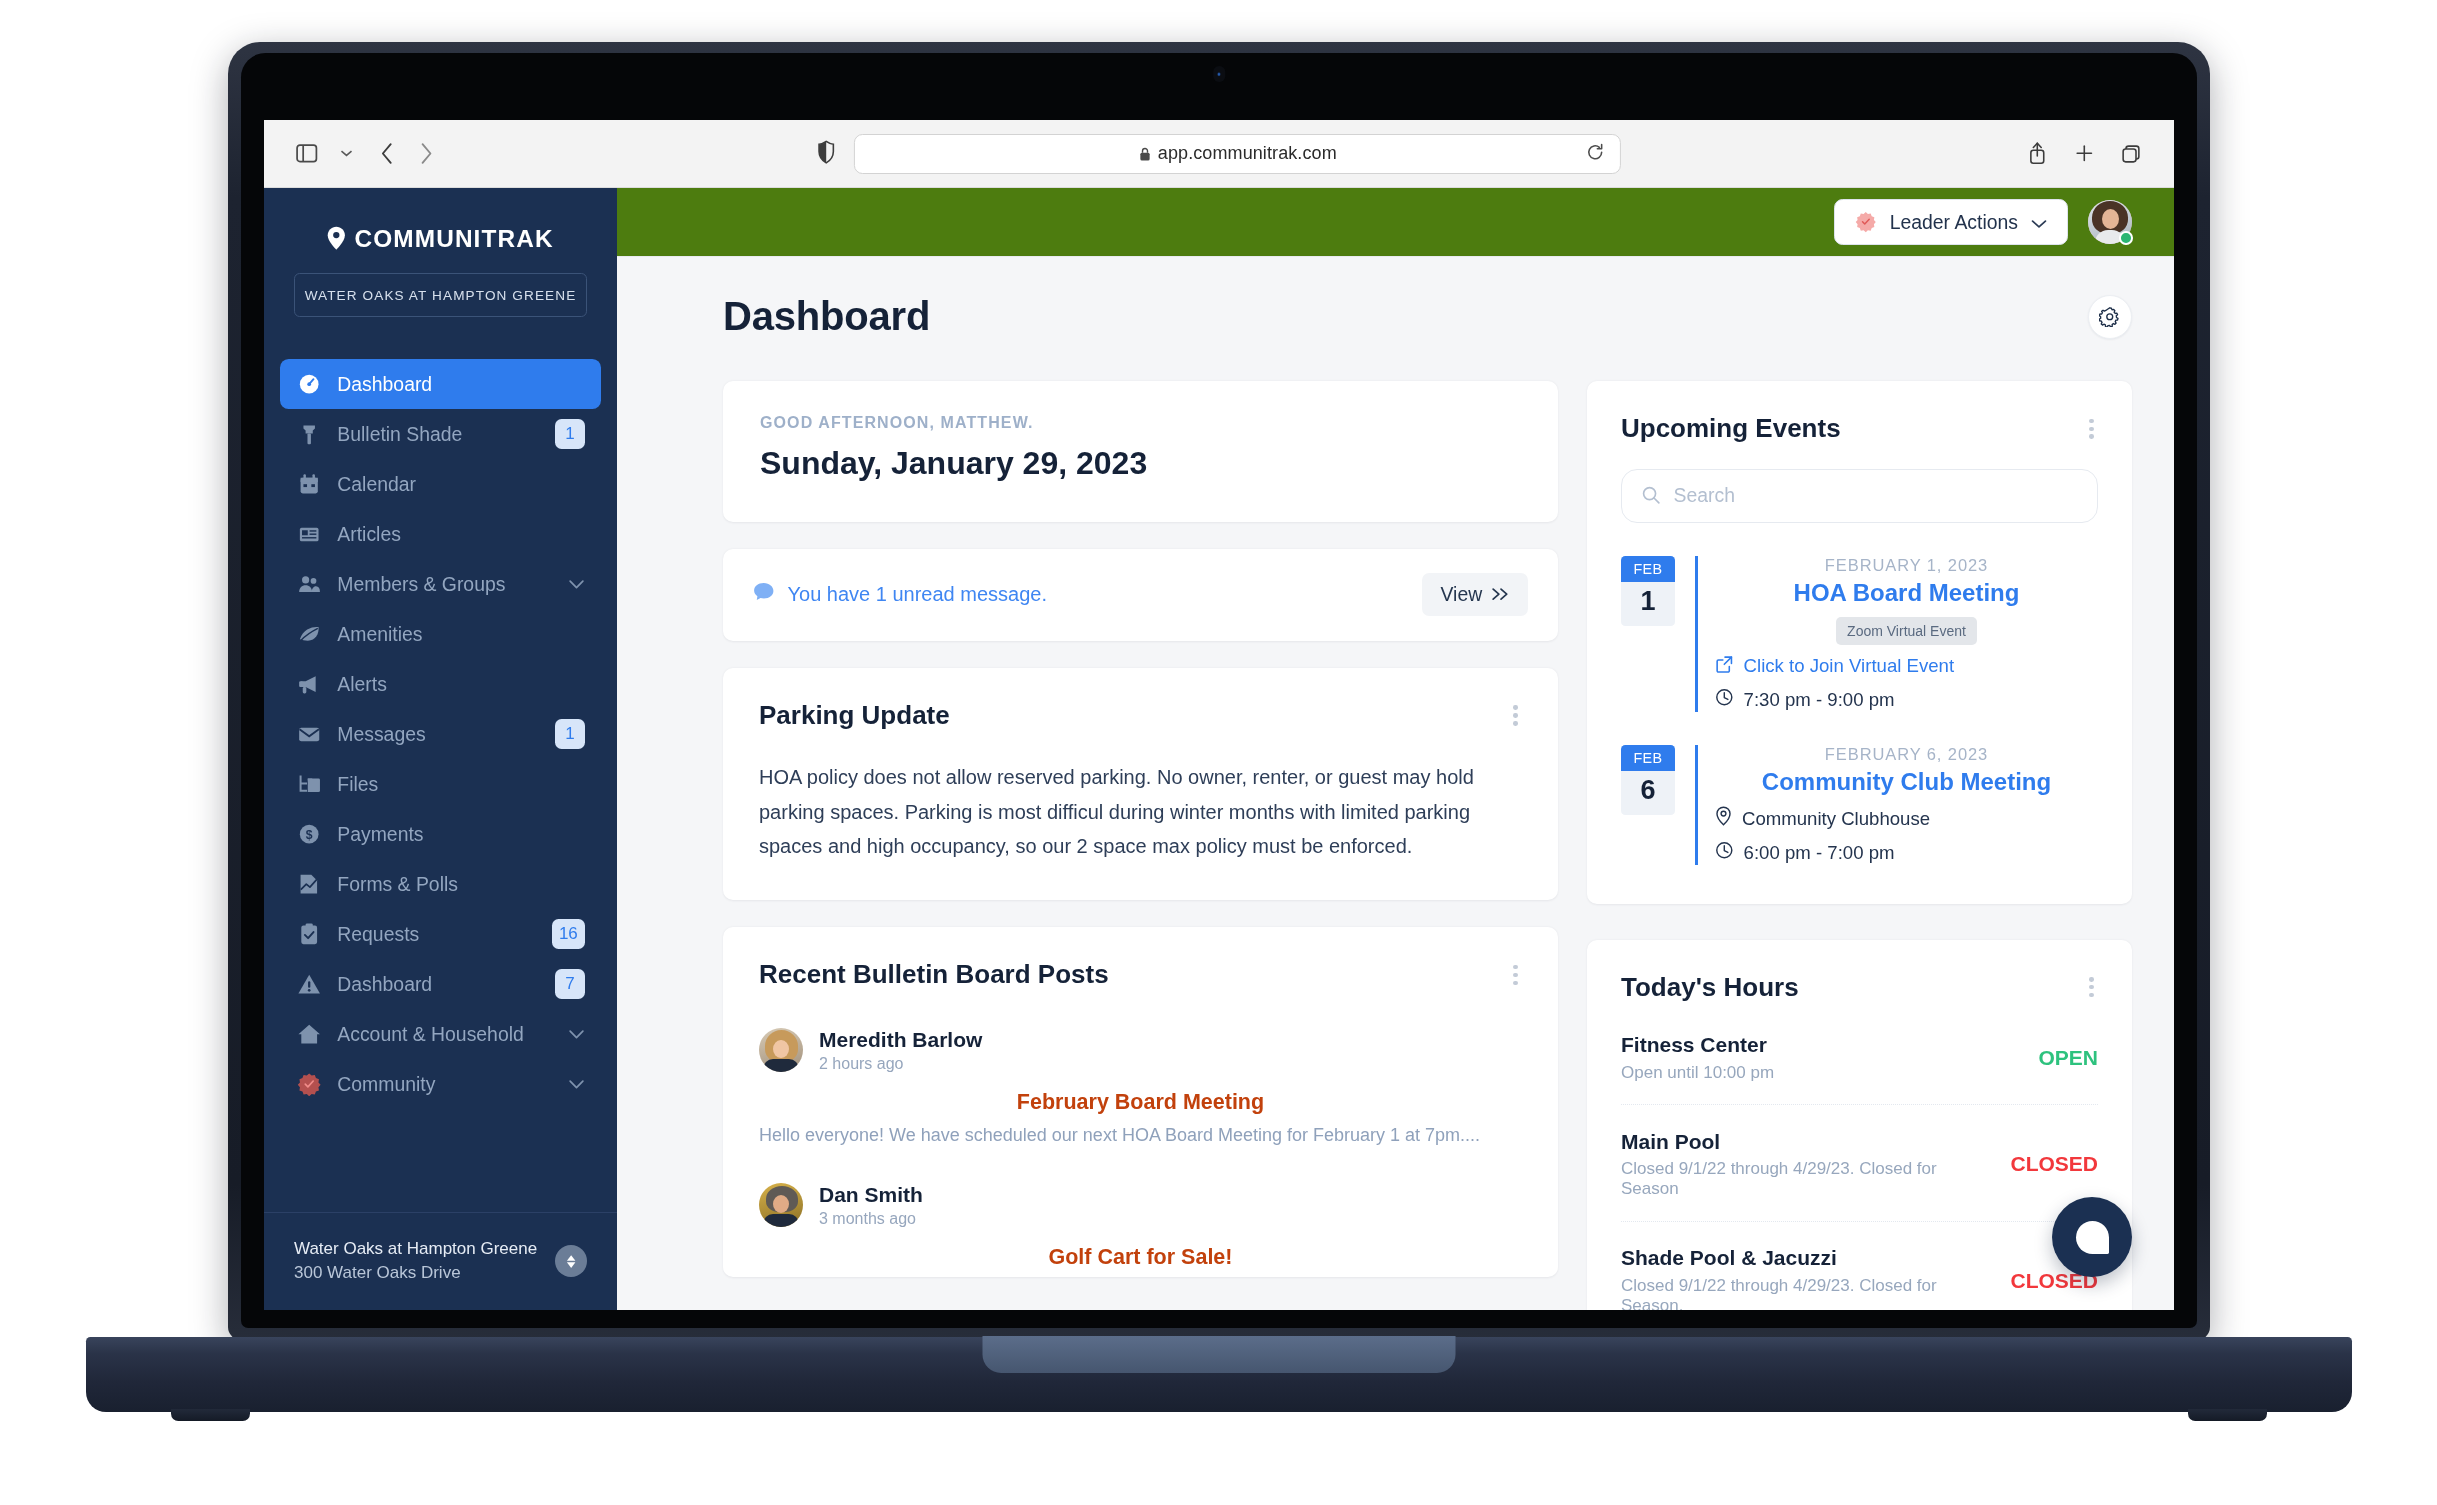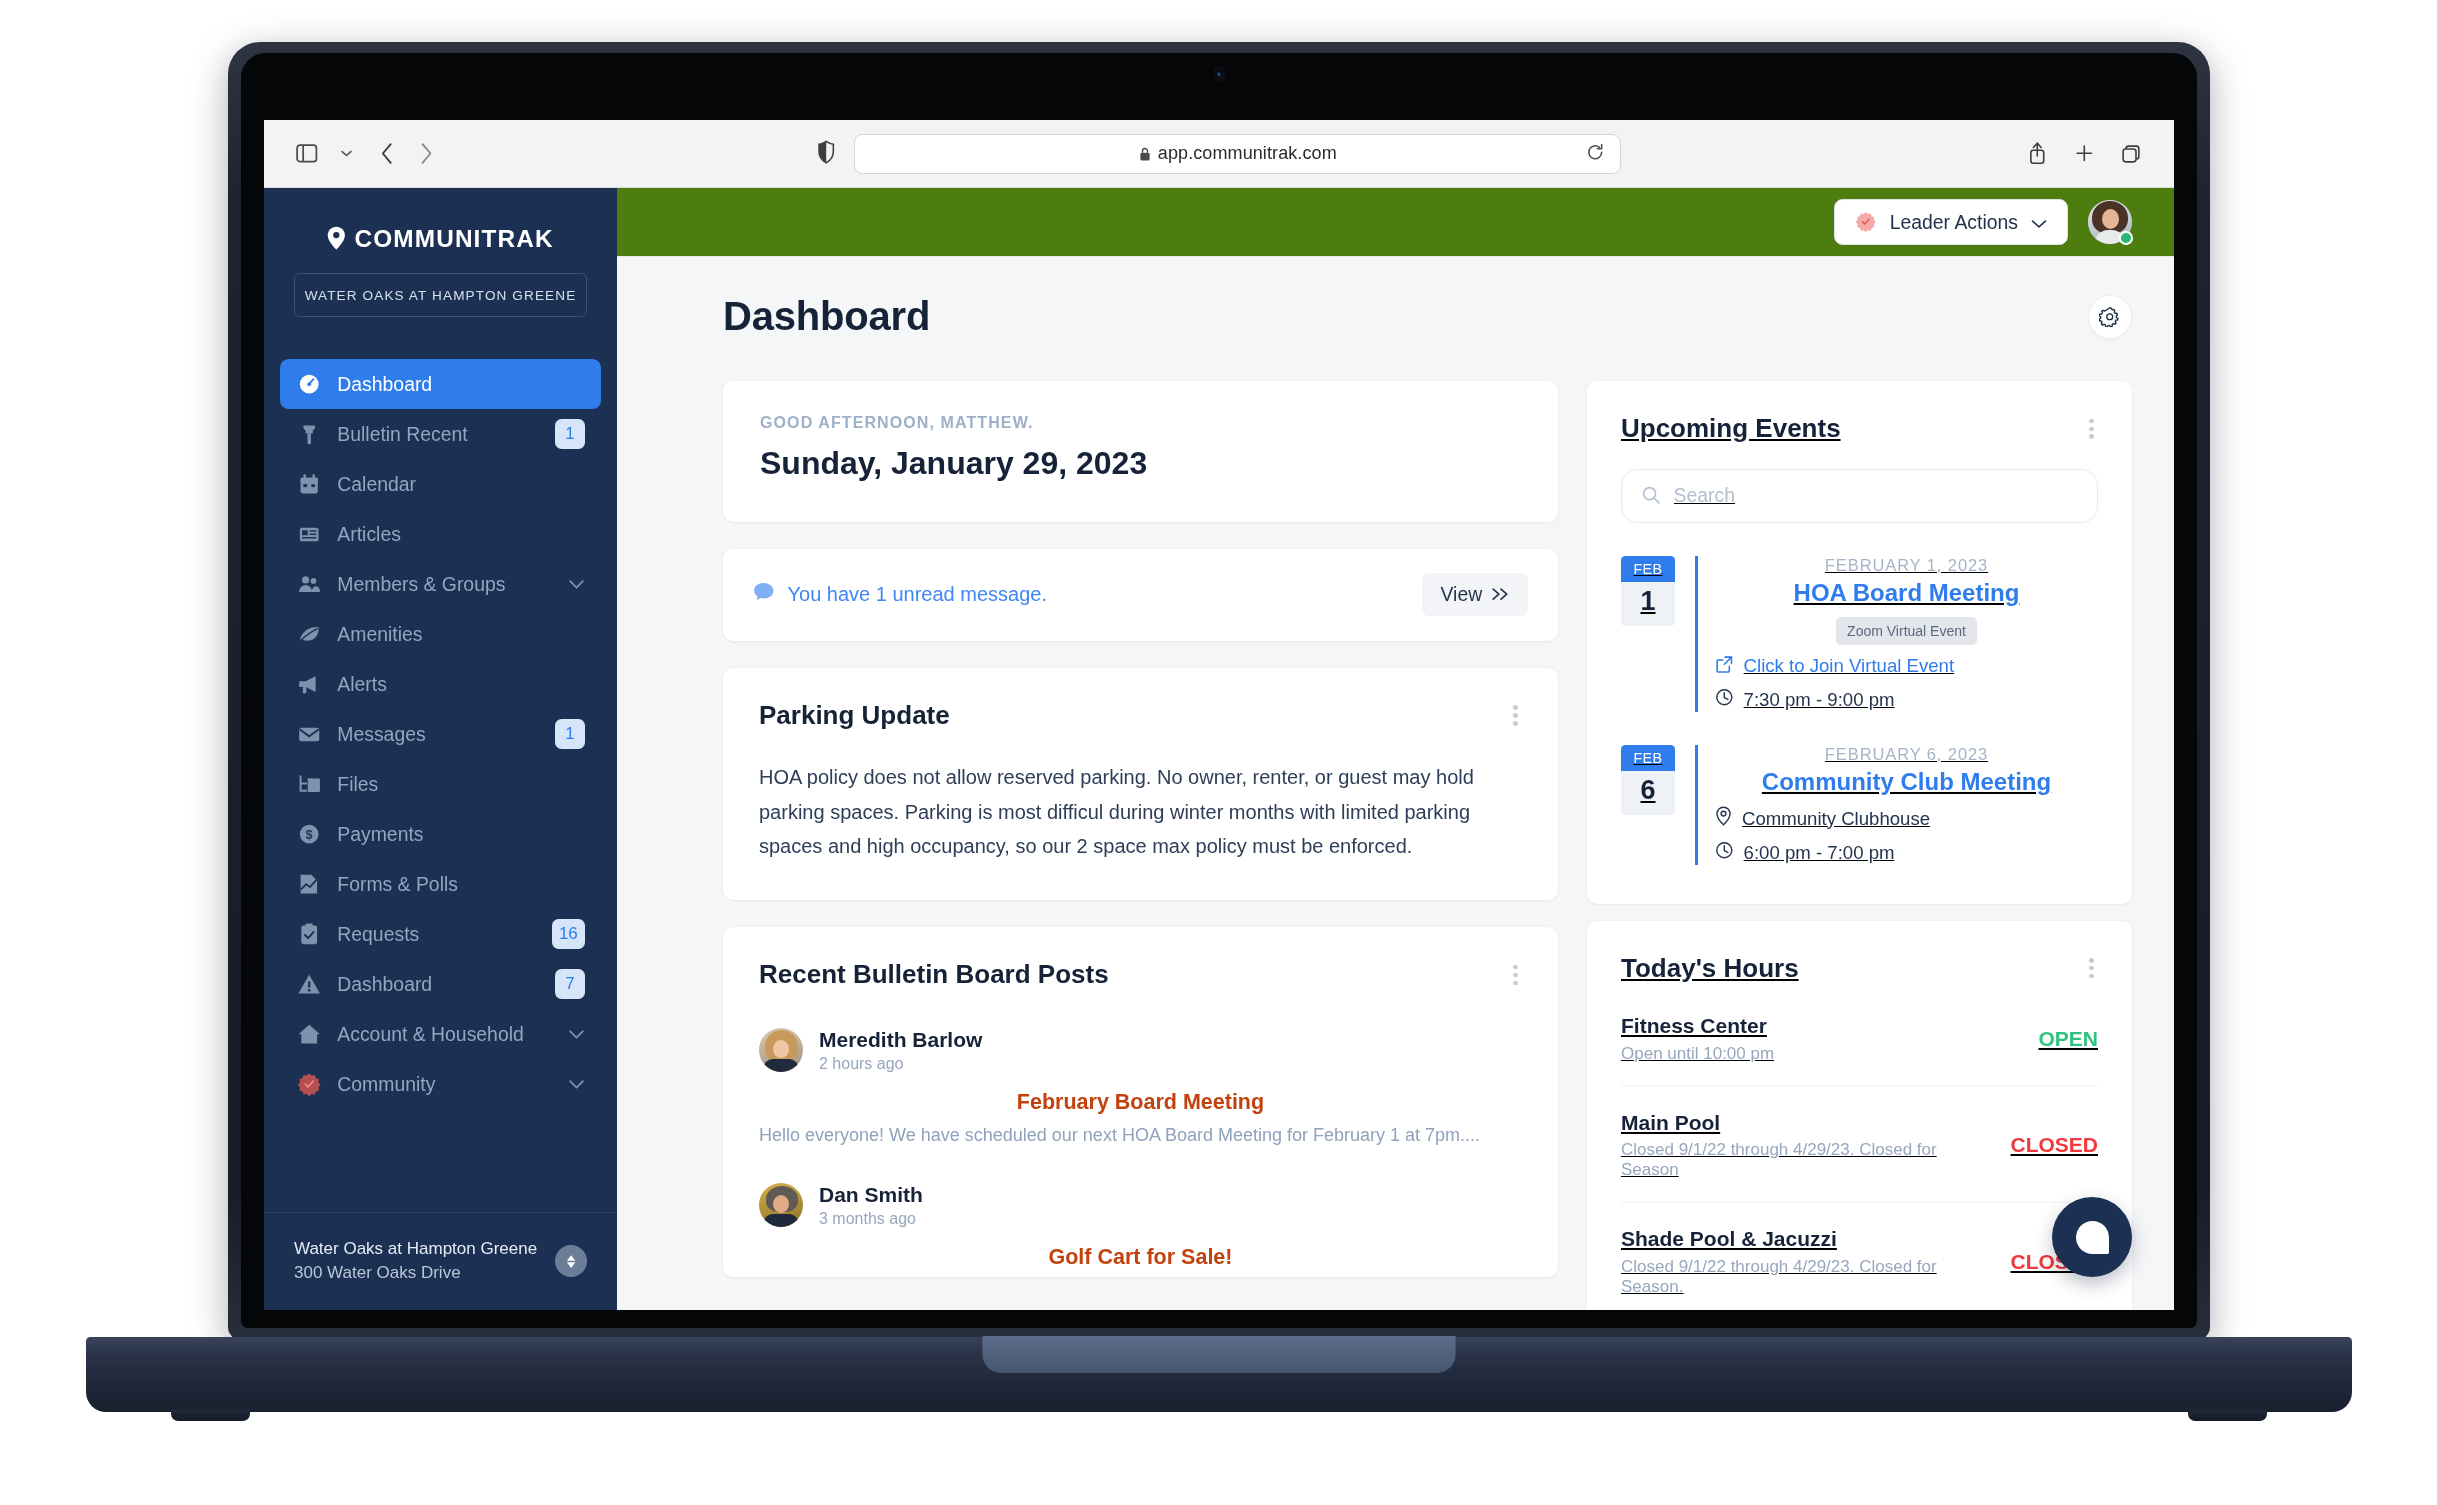--- a/index.html
+++ b/index.html
@@ -148,21 +148,21 @@
               padding:37px 42px 0 106px; }
   .page-title{ font-size:40px; font-weight:700; color:#152238; letter-spacing:-0.2px; }
   .gear-btn{
     width:44px; height:44px; border-radius:50%; background:#ffffff; border:0.7px solid #eceff3;
     display:flex; align-items:center; justify-content:center; color:#1d2e48;
     box-shadow:0 0.7px 2.2px rgba(20,30,50,.07);
   }
 
   .cols{ display:flex; gap:29px; padding:42px 42px 0 106px; align-items:flex-start; }
   .col-left{ flex:1 1 auto; min-width:0; display:flex; flex-direction:column; gap:27px; }
-  .col-right{ flex:0 0 545px; display:flex; flex-direction:column; gap:17px;text-decoration:underline; }
+  .col-right{ flex:0 0 545px; display:flex; flex-direction:column; gap:36px; }
 
   .card{ background:#ffffff; border-radius:10px; box-shadow:0 0.7px 2.2px rgba(22,33,54,.07); }
   .card-head{ display:flex; align-items:flex-start; justify-content:space-between; }
   .card-title{ font-size:26px; font-weight:700; color:#152238; }
   .kebab{ color:#c3cbd7; letter-spacing:0; display:flex; flex-direction:column;
           gap:3.6px; align-items:center; padding:5.7px 4.3px; }
   .kebab i{ width:4.3px; height:4.3px; border-radius:50%; background:#c3cbd7; display:block; }
 
   
   .greet{ padding:33px 37px 40px; }
@@ -359,21 +359,21 @@
     <span class="nav-label">Dashboard</span>
 
   </div>
             <div class="nav-item">
     <span class="nav-ico">
                 <svg width="24.4" height="24.4" viewBox="0 0 34 34">
                   <rect x="14.6" y="16" width="4.8" height="15" rx="1.4" fill="#7e92ad"></rect>
                   <path d="M9 5 h16 v4 l-3 3 v4 H12 v-4 l-3-3z" fill="#7e92ad"></path>
                 </svg>
               </span>
-    <span class="nav-label">Bulletin Recent</span>
+    <span class="nav-label">Bulletin Shade</span>
     <span class="nav-badge">1</span>
 
   </div>
             <div class="nav-item">
     <span class="nav-ico">
                 <svg width="24.4" height="24.4" viewBox="0 0 34 34">
                   <rect x="5" y="8" width="24" height="22" rx="3" fill="#7e92ad"></rect>
                   <rect x="5" y="8" width="24" height="6" fill="#7e92ad"></rect>
                   <rect x="9" y="3" width="3.4" height="7" rx="1.5" fill="#7e92ad"></rect>
                   <rect x="21.6" y="3" width="3.4" height="7" rx="1.5" fill="#7e92ad"></rect>

